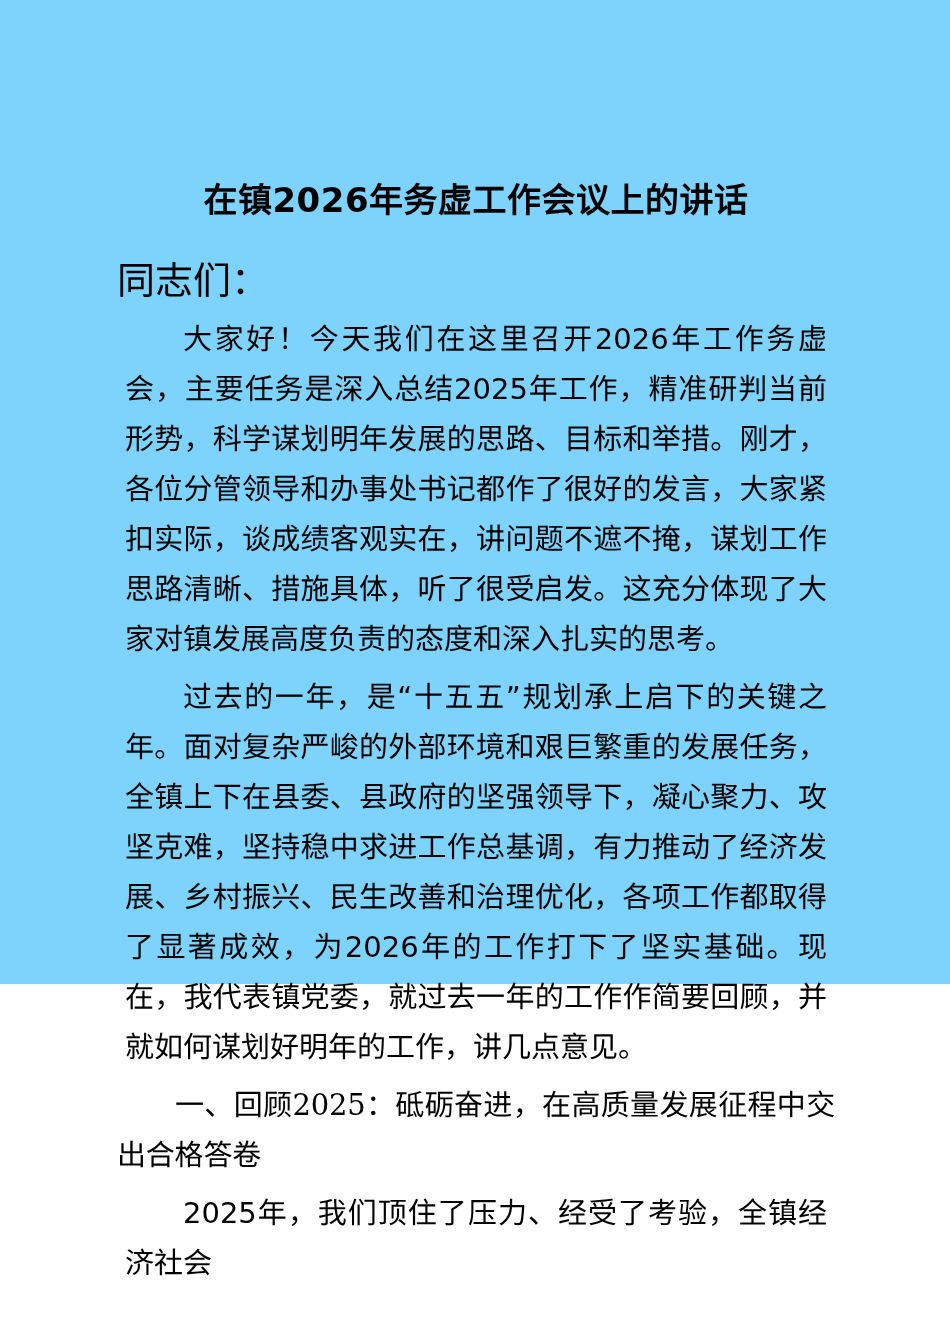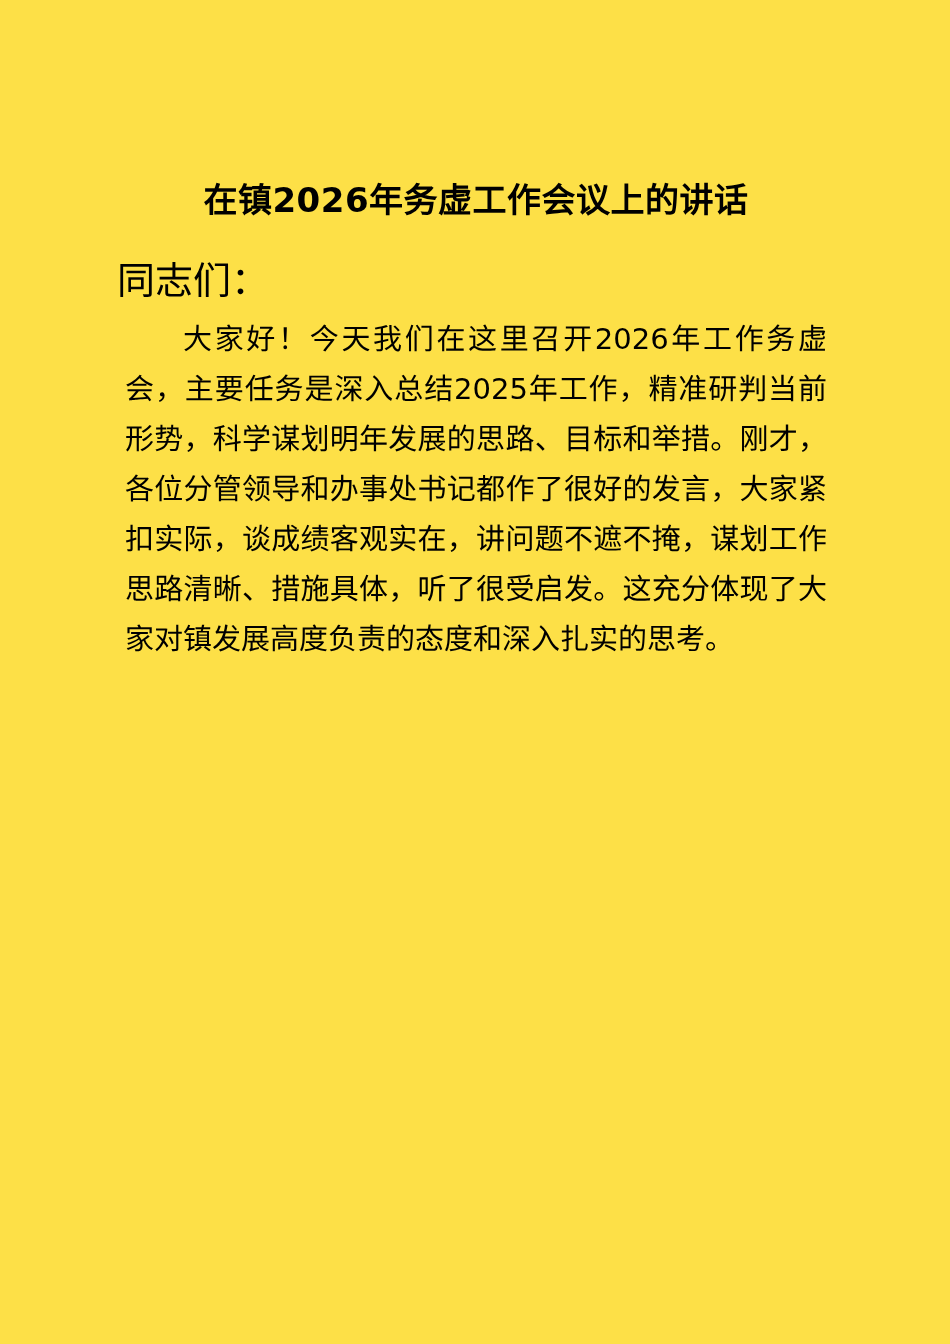--- a/index.html
+++ b/index.html
@@ -14,22 +14,22 @@
     height: 1344px;
     overflow: hidden;
     font-family: "DejaVu Sans", "Liberation Sans", sans-serif;
     color: #000000;
     -webkit-font-smoothing: antialiased;
   }
 
   .page {
     position: relative;
     width: 950px;
-    height: 1344px;
-    background: #fde047;
+    height: 984px;
+    background: #7dd3fc;
     box-sizing: border-box;
   }
 
   
   .content {
     position: absolute;
     left: 117px;
     top: 0;
     width: 718px;
   }
@@ -91,17 +91,20 @@
 
 <div class="page">
   <div class="content">
 
     <h1 class="doc-title">在镇2026年务虚工作会议上的讲话</h1>
 
     <p class="salutation">同志们：</p>
 
     <p class="body-para">大家好！今天我们在这里召开2026年工作务虚会，主要任务是深入总结2025年工作，精准研判当前形势，科学谋划明年发展的思路、目标和举措。刚才，各位分管领导和办事处书记都作了很好的发言，大家紧扣实际，谈成绩客观实在，讲问题不遮不掩，谋划工作思路清晰、措施具体，听了很受启发。这充分体现了大家对镇发展高度负责的态度和深入扎实的思考。</p>
 
+    <p class="body-para">过去的一年，是“十五五”规划承上启下的关键之年。面对复杂严峻的外部环境和艰巨繁重的发展任务，全镇上下在县委、县政府的坚强领导下，凝心聚力、攻坚克难，坚持稳中求进工作总基调，有力推动了经济发展、乡村振兴、民生改善和治理优化，各项工作都取得了显著成效，为2026年的工作打下了坚实基础。现在，我代表镇党委，就过去一年的工作作简要回顾，并就如何谋划好明年的工作，讲几点意见。</p>
 
+    <p class="heading-para">一、回顾2025：砥砺奋进，在高质量发展征程中交出合格答卷</p>
 
+    <p class="body-para">2025年，我们顶住了压力、经受了考验，全镇经济社会</p>
 
   </div>
 </div>
 
 </body></html>

